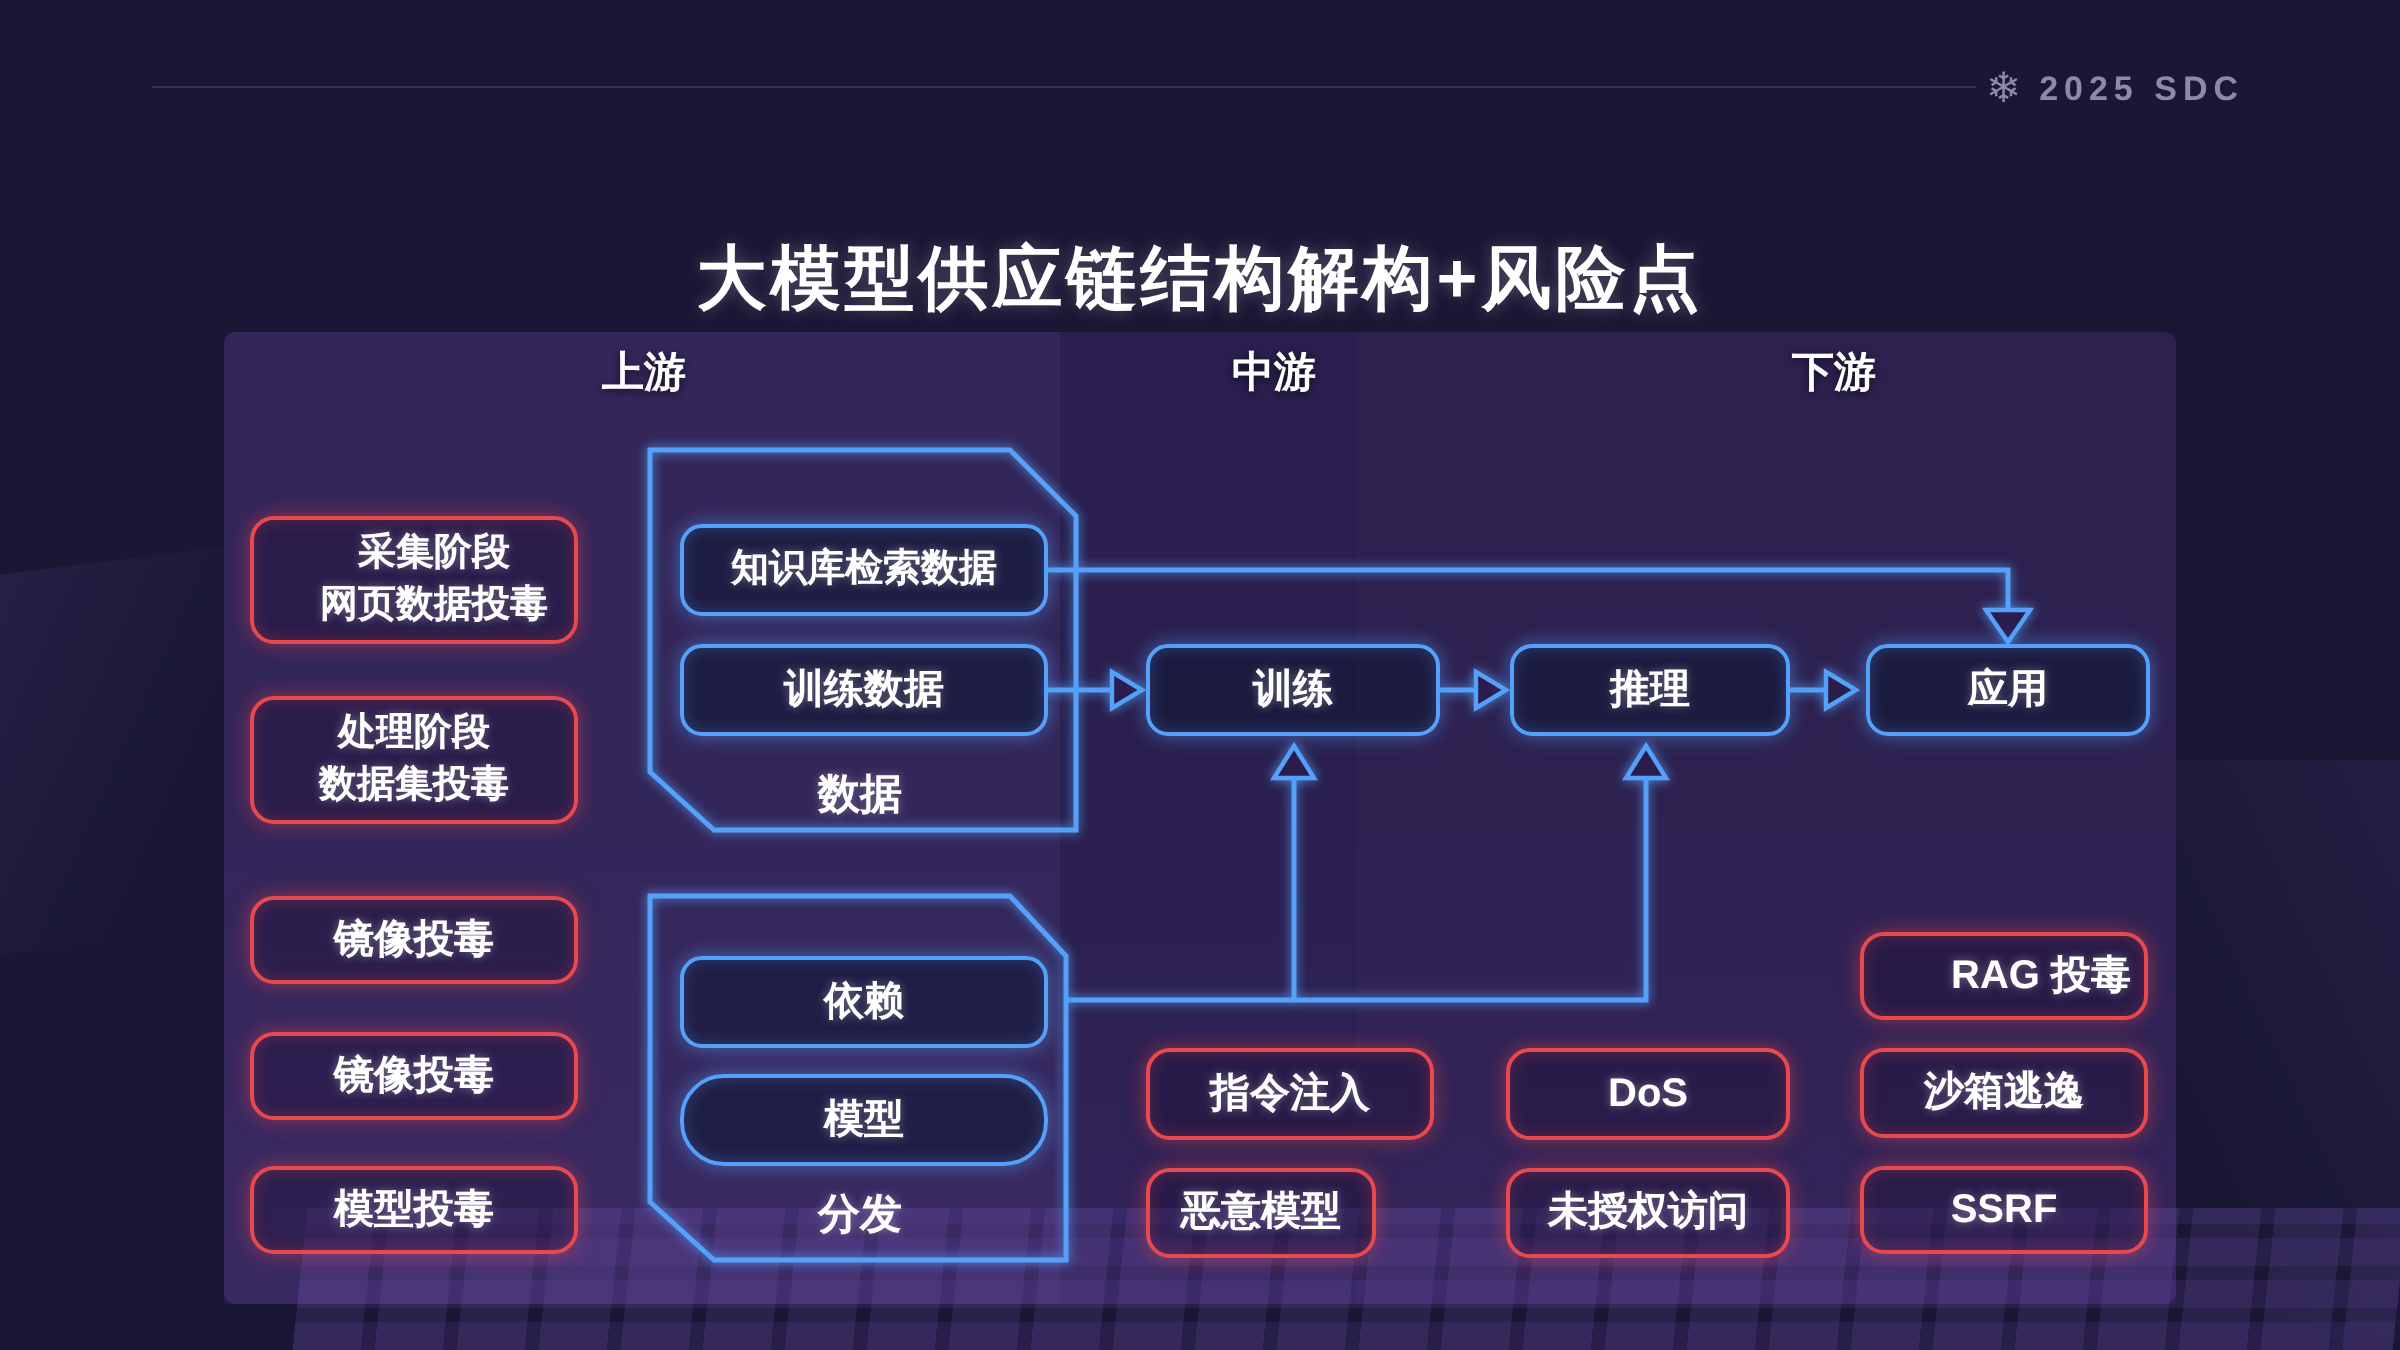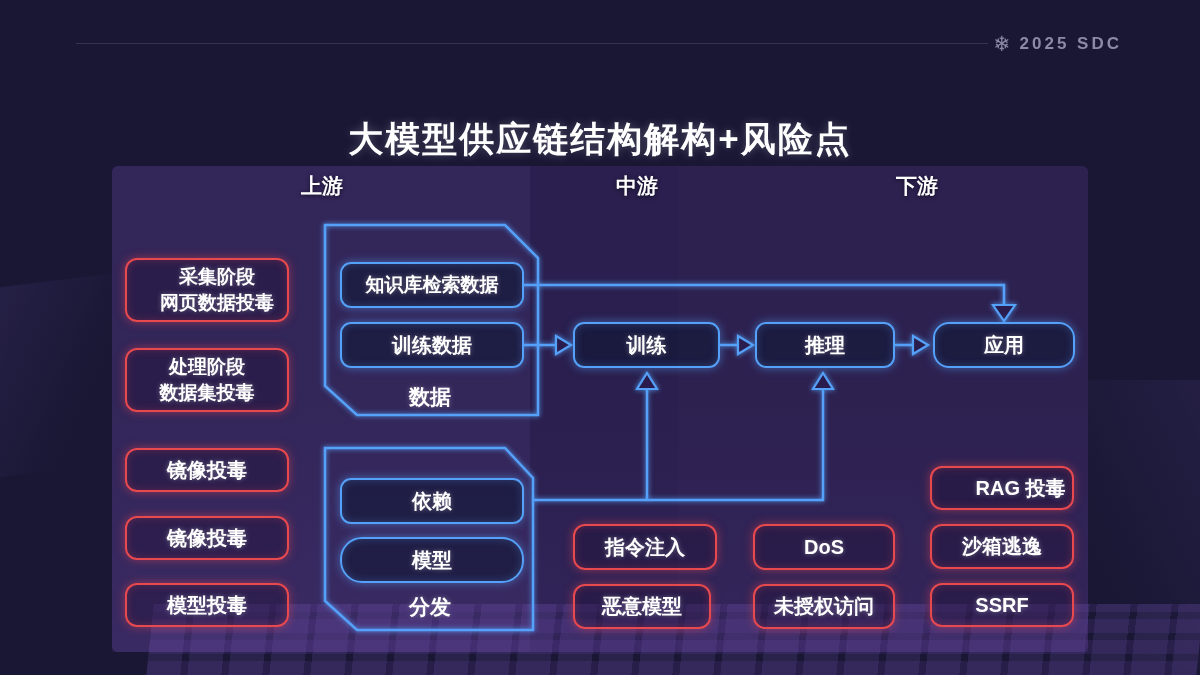--- a/index.html
+++ b/index.html
@@ -140,24 +140,24 @@
   <div class="box flow-box" style="left:340px;top:262px;width:184px;height:46px;font-size:19px;">知识库检索数据</div>
   <div class="box flow-box" style="left:340px;top:322px;width:184px;height:46px;">训练数据</div>
   <div class="group-label" style="left:380px;top:383px;width:100px;">数据</div>
 
   <div class="box flow-box" style="left:340px;top:478px;width:184px;height:46px;">依赖</div>
   <div class="box flow-box" style="left:340px;top:537px;width:184px;height:46px;border-radius:22px;">模型</div>
   <div class="group-label" style="left:380px;top:593px;width:100px;">分发</div>
 
   <div class="box flow-box" style="left:573px;top:322px;width:147px;height:46px;">训练</div>
   <div class="box flow-box" style="left:755px;top:322px;width:140px;height:46px;">推理</div>
-  <div class="box flow-box" style="left:933px;top:322px;width:142px;height:46px;border-radius:16px;">应用</div>
+  <div class="box flow-box" style="left:933px;top:322px;width:142px;height:46px;">应用</div>
 
   <div class="box risk-box" style="left:573px;top:524px;width:144px;height:46px;">指令注入</div>
   <div class="box risk-box" style="left:753px;top:524px;width:142px;height:46px;">DoS</div>
-  <div class="box risk-box" style="left:573px;top:584px;width:138px;height:45px;">恶意模型</div>
+  <div class="box risk-box" style="left:573px;top:584px;width:115px;height:45px;">恶意模型</div>
   <div class="box risk-box" style="left:753px;top:584px;width:142px;height:45px;">未授权访问</div>
 
   <div class="box risk-box" style="left:930px;top:466px;width:144px;height:44px;padding-left:37px;">RAG 投毒</div>
   <div class="box risk-box" style="left:930px;top:524px;width:144px;height:45px;">沙箱逃逸</div>
   <div class="box risk-box" style="left:930px;top:583px;width:144px;height:44px;">SSRF</div>
 
 </div>
 
 </body></html>

